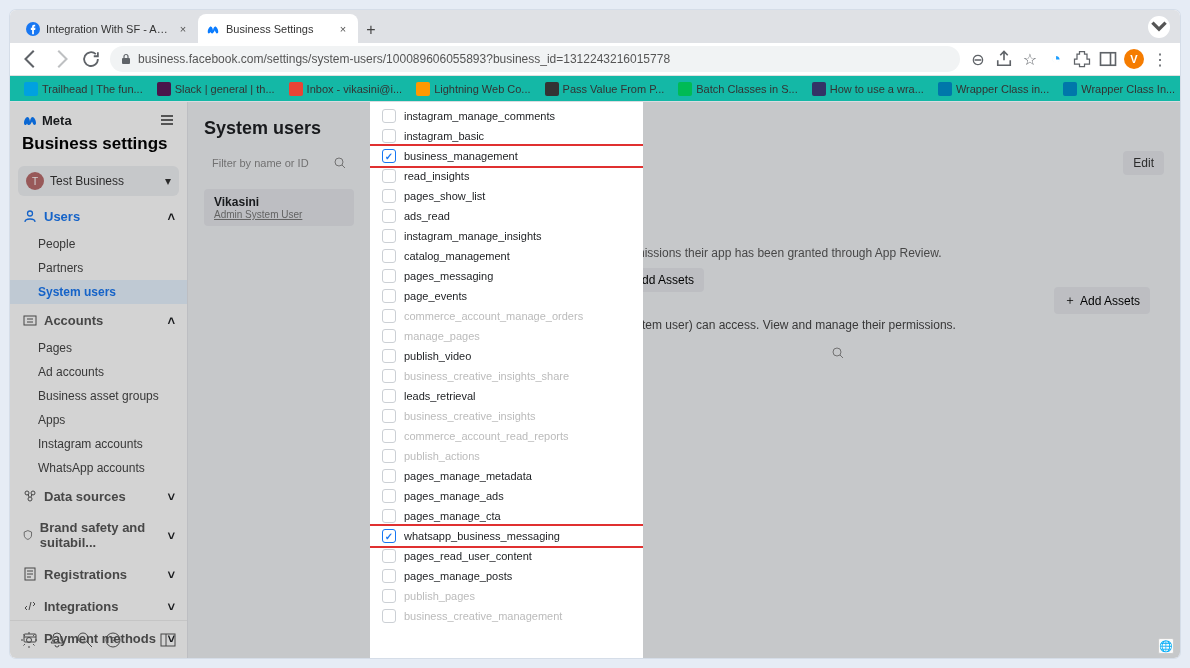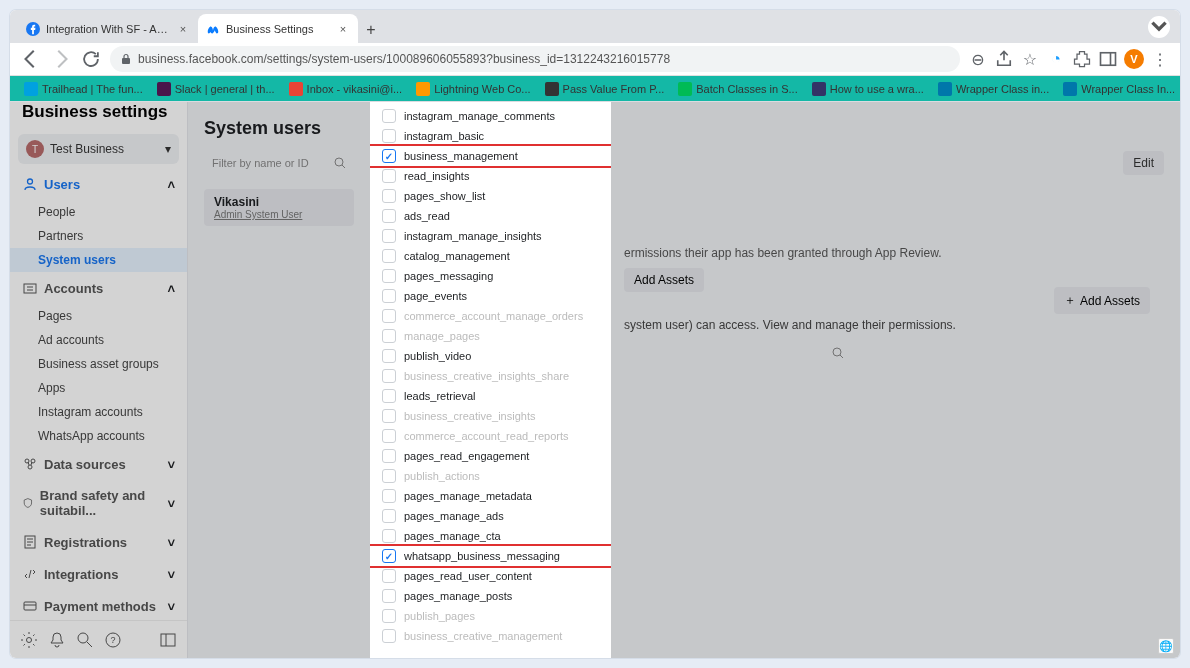--- a/index.html
+++ b/index.html
@@ -53,21 +53,21 @@
 .edit-btn { margin-left: auto; background: #e4e6eb; border: none; border-radius: 4px; padding: 5px 10px; font-size: 12px; color: #333; }
 .user-row { background: #e4e6eb; border-radius: 4px; padding: 6px 10px; width: 150px; }
 .user-row .nm { font-size: 12px; font-weight: 600; color: #1c1e21; }
 .user-row .rl { font-size: 10px; color: #777; text-decoration: underline; }
 .perm-text { font-size: 12px; color: #555; margin-top: 20px; padding-left: 420px; }
 .add-assets { margin-top: 8px; margin-left: 420px; display: inline-flex; background: #e4e6eb; border-radius: 4px; padding: 5px 10px; font-size: 12px; gap: 4px; align-items: center; }
 .detail-line { margin-top: 26px; padding-left: 420px; font-size: 12px; color: #444; }
 .search-det { margin-top: 6px; margin-left: 420px; width: 230px; height: 26px; background: #f0f2f5; border-radius: 14px; display: flex; align-items: center; justify-content: flex-end; padding: 0 10px; color: #888; }
 
 
-.popup { position: absolute; left: 360px; top: 0; bottom: 0; width: 241px; background: #fff; z-index: 10; overflow-y: auto; padding: 4px 0 12px; }
+.popup { position: absolute; left: 360px; top: 0; bottom: 0; width: 273px; background: #fff; z-index: 10; overflow-y: auto; padding: 4px 0 12px; }
 .perm-item { display: flex; align-items: center; gap: 8px; padding: 3px 12px; font-size: 11px; color: #1c1e21; }
 .perm-item.faded { color: #bbb; }
 .chk { width: 14px; height: 14px; border: 1px solid #ccd0d5; border-radius: 3px; display: flex; align-items: center; justify-content: center; background: #fff; flex-shrink: 0; }
 .chk.on { border-color: #1877f2; }
 .chk.on::after { content: "✓"; color: #1877f2; font-size: 10px; font-weight: 700; }
 .hl { outline: 2px solid #e03030; outline-offset: 0; }
 
 svg { width: 100%; height: 100%; }
 </style>
 </head>
@@ -223,20 +223,33 @@
           <svg viewBox="0 0 14 14">
             <rect width="14" height="14" rx="2" fill="#07a"></rect>
           </svg>
         </span>
         <span>Wrapper Class In...</span>
       </div>
     </div>
 
   <div class="page">
     <div class="sidebar">
+      <div class="sb-head">
+        <div class="sb-brand">
+          <span style="width:16px;height:16px"><svg viewBox="0 0 16 16">
+                <path d="M2 11c0-3 2-6 3.5-6S8 8 8 10c0-2 1-5 2.5-5S14 8 14 11c0 1-.6 2-1.5 2S11 12 10 9.5C9 12 8 13 7 13c-1 0-1.5-.5-2-1.5C4.5 12.5 4 13 3.2 13 2.5 13 2 12 2 11z" fill="#0a7cff"></path>
+              </svg></span>
+          <span>Meta</span>
+        </div>
+        <div style="width:16px;height:16px">
+          <svg viewBox="0 0 16 16">
+              <path d="M2 4h12M2 8h12M2 12h12" stroke="#333" stroke-width="1.5"></path>
+            </svg>
+        </div>
+      </div>
       <div class="sb-title">Business settings</div>
       <div class="sb-biz">
         <span class="tb">T</span>
         <span style="flex:1">Test Business</span>
         <span>▾</span>
       </div>
       <div id="sb-sections">
           <div class="sb-sec">
             <span class="lf">
               <span style="width:16px;height:16px"><svg viewBox="0 0 16 16">
@@ -440,24 +453,20 @@
           <span>leads_retrieval</span>
         </div>
         <div class="perm-item faded">
           <span class="chk"></span>
           <span>business_creative_insights</span>
         </div>
         <div class="perm-item faded">
           <span class="chk"></span>
           <span>commerce_account_read_reports</span>
         </div>
-        <div class="perm-item">
-          <span class="chk"></span>
-          <span>pages_read_engagement</span>
-        </div>
         <div class="perm-item faded">
           <span class="chk"></span>
           <span>publish_actions</span>
         </div>
         <div class="perm-item">
           <span class="chk"></span>
           <span>pages_manage_metadata</span>
         </div>
         <div class="perm-item">
           <span class="chk"></span>

